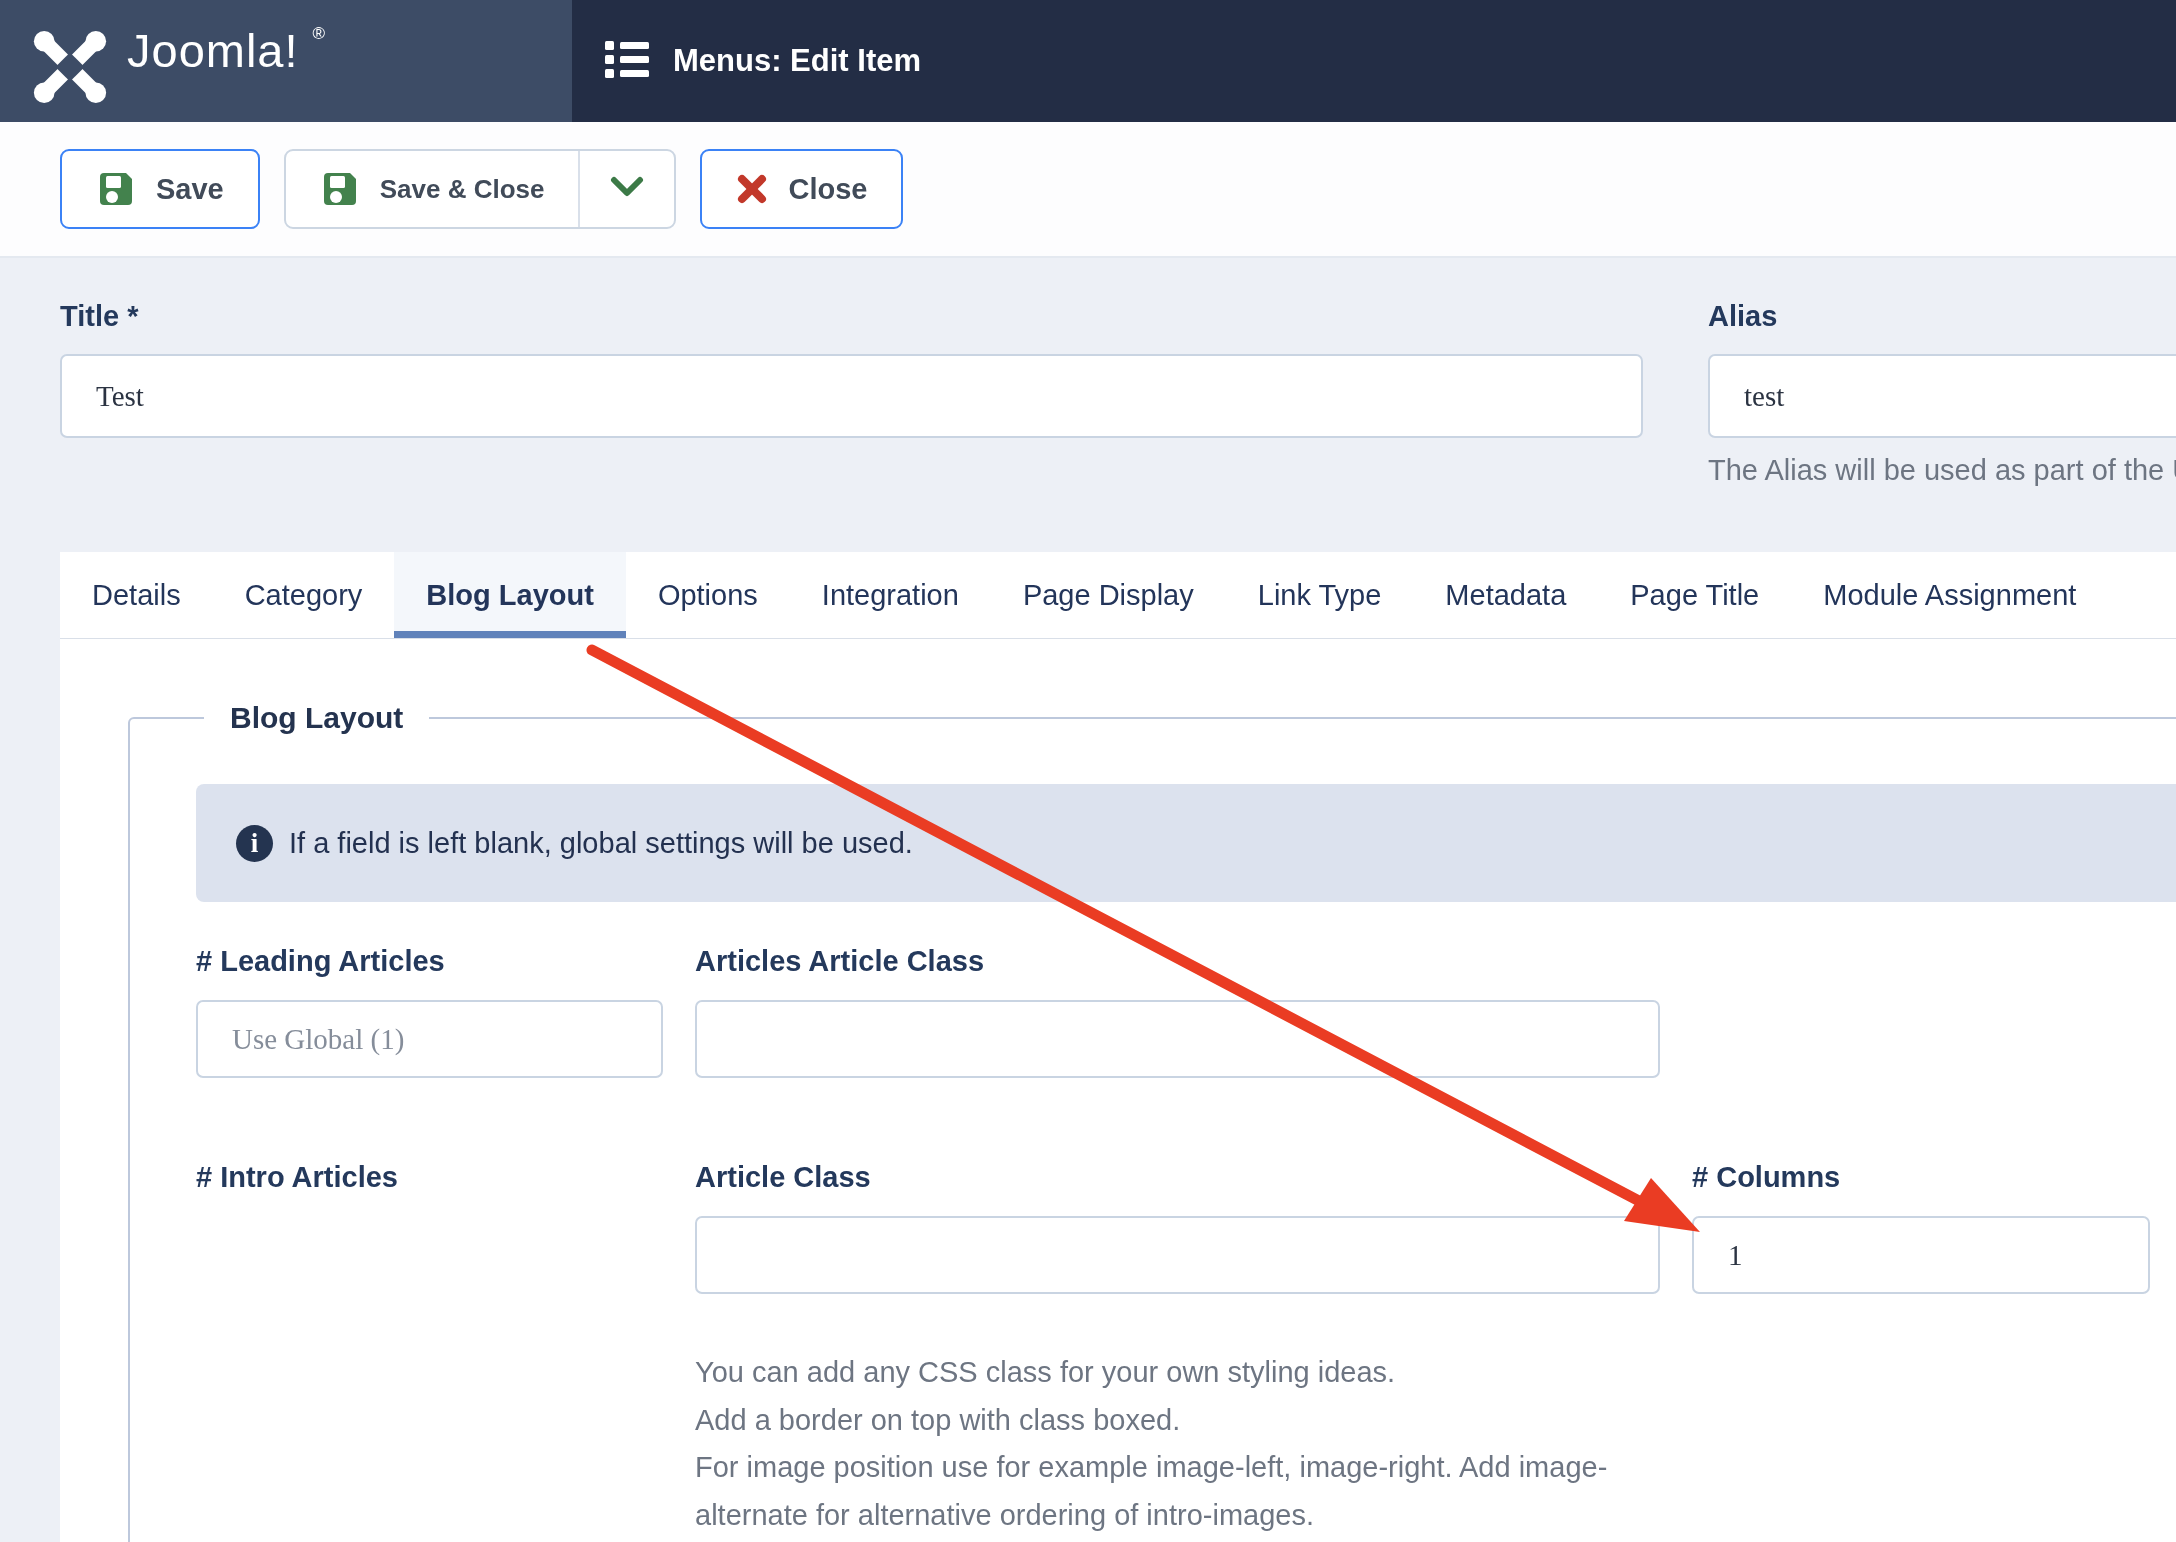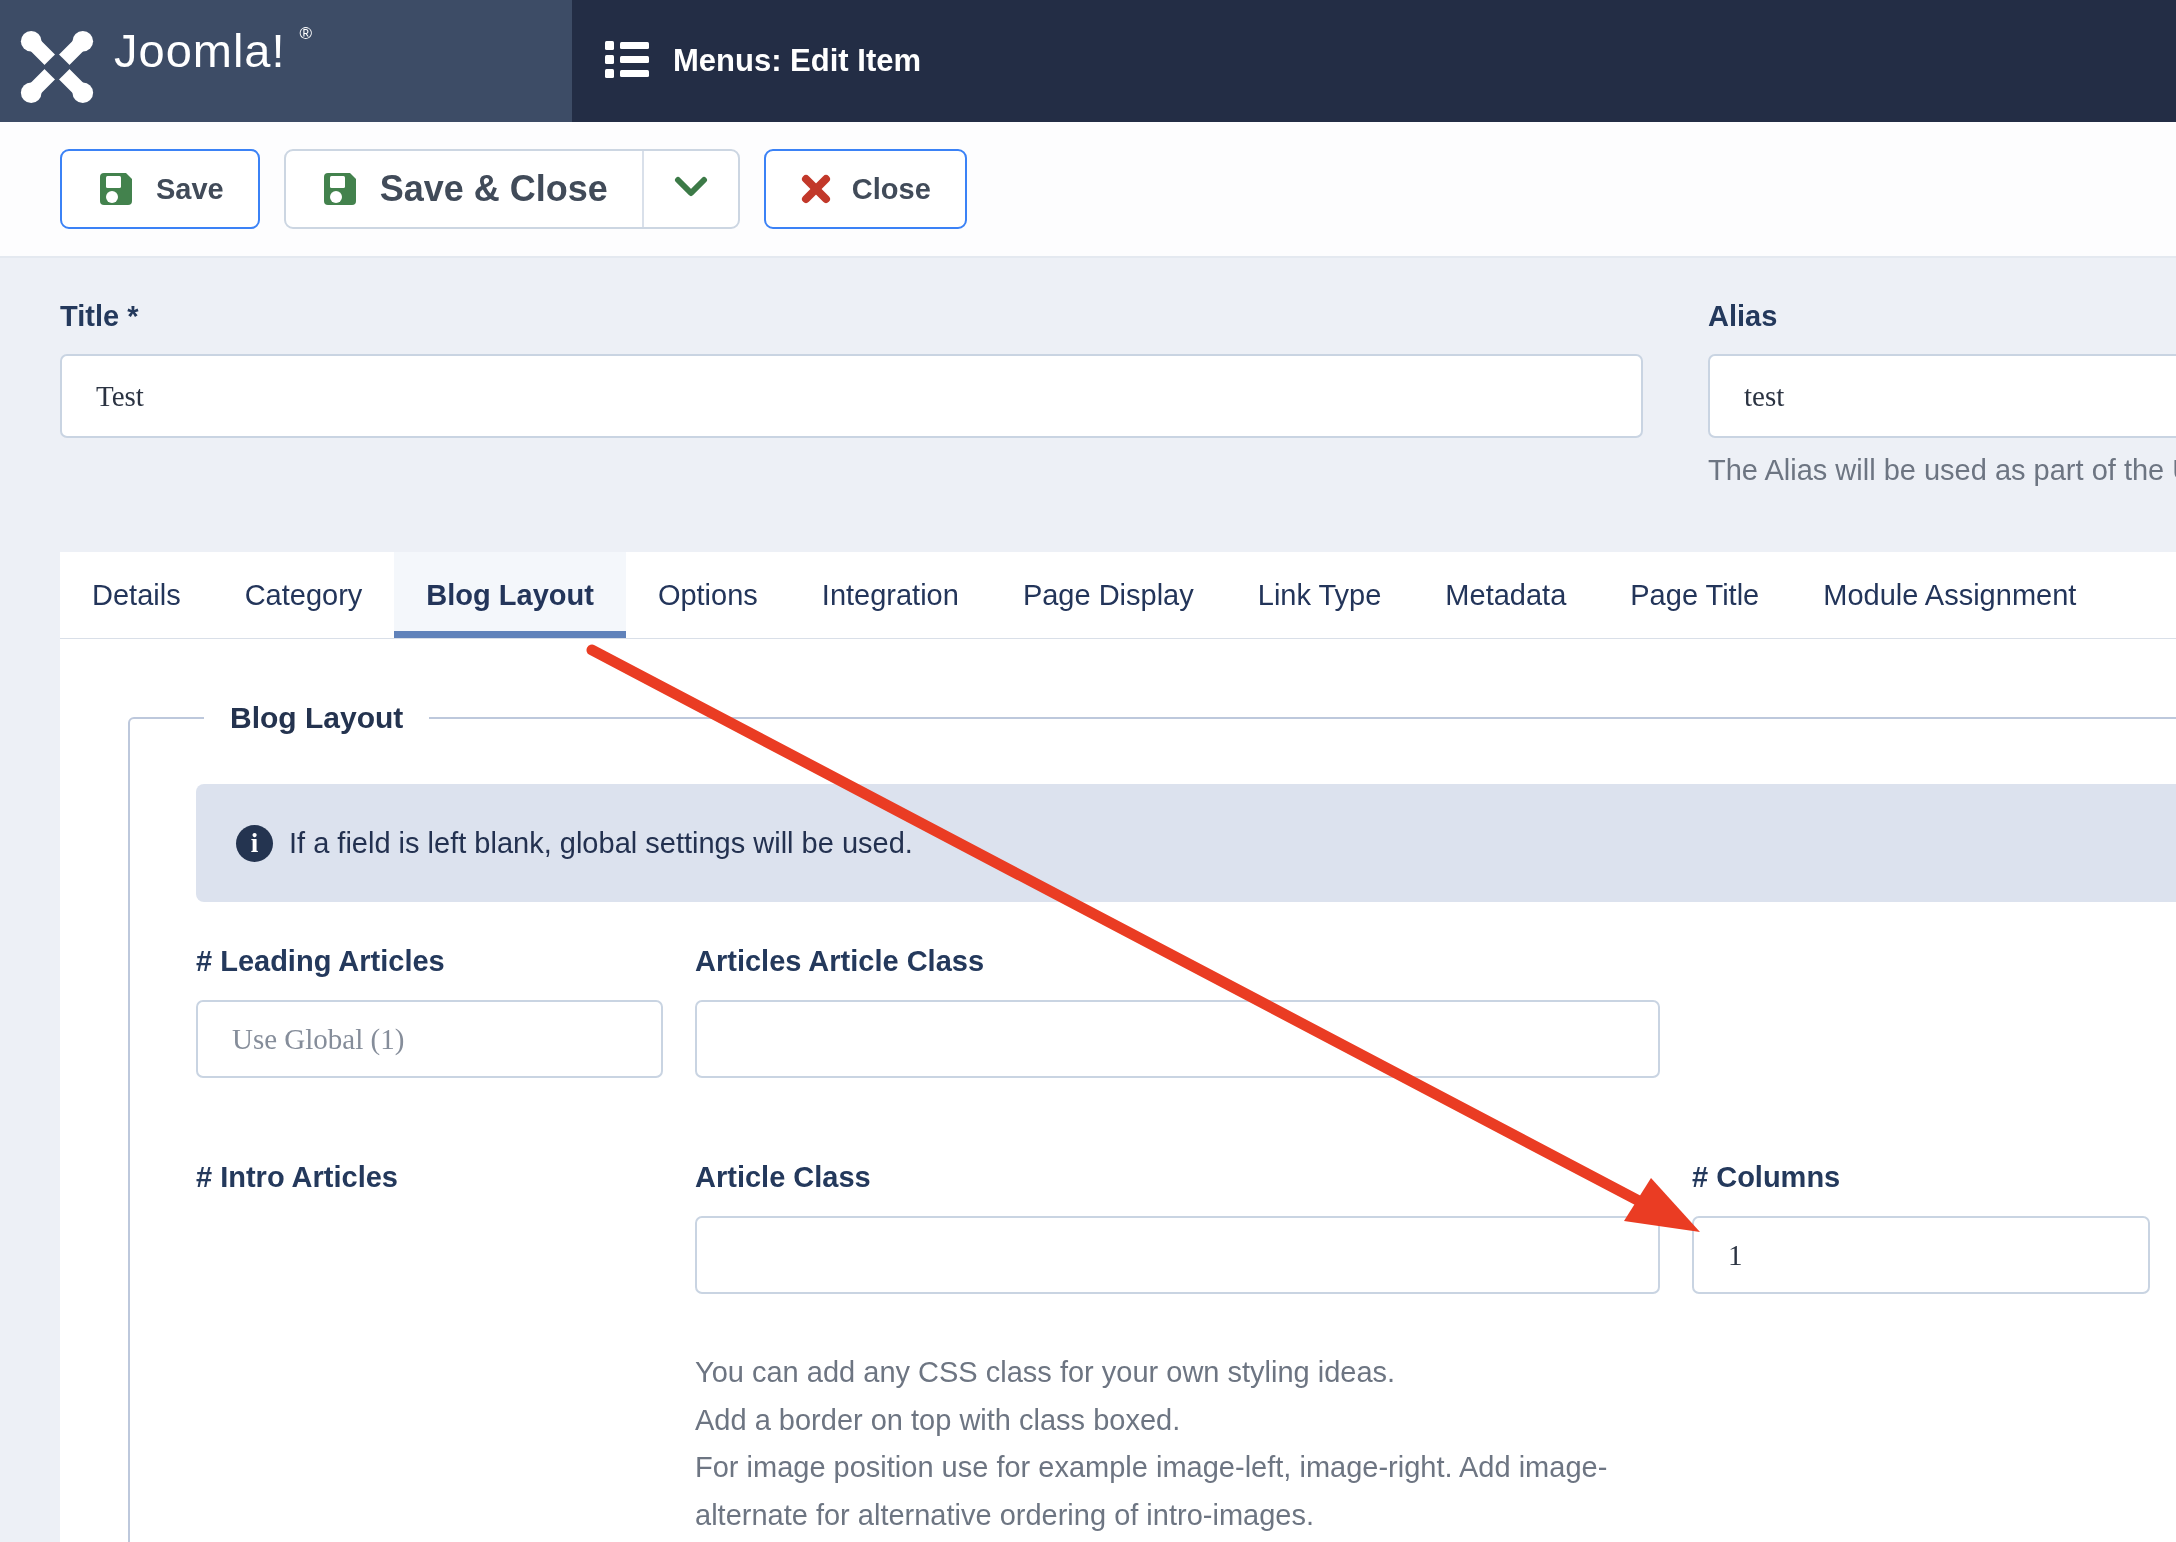--- a/index.html
+++ b/index.html
@@ -7,35 +7,35 @@
   body {
     position: relative;
     overflow: hidden;
     background: #edf0f6;
     font-family: "Liberation Sans", sans-serif;
     color: #2b3342;
   }
 
   
   .header { position: absolute; left:0; top:0; width:2176px; height:122px; display:flex; }
-  .header-left { width:572px; height:100%; background:#3d4c66; display:flex; align-items:center; padding-left:14px; }
+  .header-left { width:572px; height:100%; background:#3d4c66; display:flex; align-items:center; padding-left:27px; }
   .header-right { flex:1; height:100%; background:#232d45; display:flex; align-items:center; padding-left:33px; }
   .logo { display:flex; align-items:flex-start; gap:14px; }
   .logo-text { color:#ffffff; font-size:47px; font-weight:500; letter-spacing:1px; line-height:86px; }
   .logo-reg { color:#ffffff; font-size:17px; margin-top:16px; }
   .page-title { color:#ffffff; font-size:31px; font-weight:700; margin-left:24px; }
 
   
   .toolbar { position:absolute; left:0; top:122px; width:2176px; height:136px; background:#fdfdfe;
              border-bottom:2px solid #e4e9f0; display:flex; align-items:center; padding-left:60px; }
   .btn { height:80px; background:#ffffff; border:2px solid #3b82f6; border-radius:9px;
          display:flex; align-items:center; padding:0 34px; font-size:29px; font-weight:600; color:#414b59; cursor:pointer; }
   .btn + .btn, .btn + .split-btn, .split-btn + .btn { margin-left:24px; }
   .split-btn { height:80px; background:#ffffff; border:2px solid #ccd6e2; border-radius:9px; display:flex; align-items:stretch; cursor:pointer; }
-  .split-main { display:flex; align-items:center; padding:0 34px; font-size:36px; font-weight:600; color:#414b59; }
+  .split-main { display:flex; align-items:center; padding:0 34px; font-size:26px; font-weight:600; color:#414b59; }
   .split-caret { width:96px; display:flex; align-items:center; justify-content:center; border-left:2px solid #d9e0ea; }
   .btn .icon, .split-main .icon { margin-right:20px; display:flex; align-items:center; }
 
   
   .field-label { font-size:29px; font-weight:600; color:#24395c; }
   .text-input { display:block; background:#ffffff; border:2px solid #c9d4e2; border-radius:7px;
                 font-size:29px; color:#2b3342; padding:0 34px; font-family:Liberation Serif, serif; outline:none; }
   .title-group { position:absolute; left:60px; top:300px; }
   .title-group .text-input { width:1583px; height:84px; margin-top:21px; }
   .alias-group { position:absolute; left:1708px; top:300px; width:760px; }

